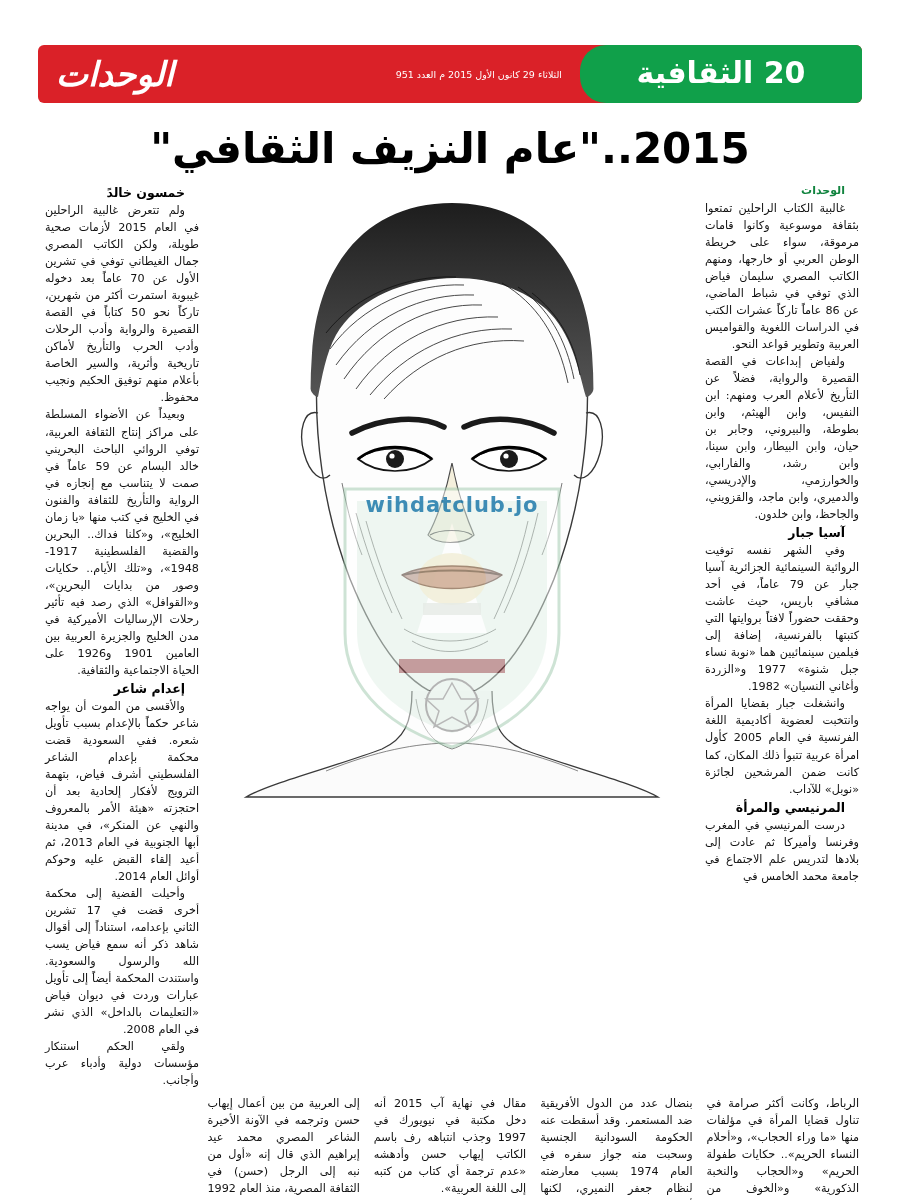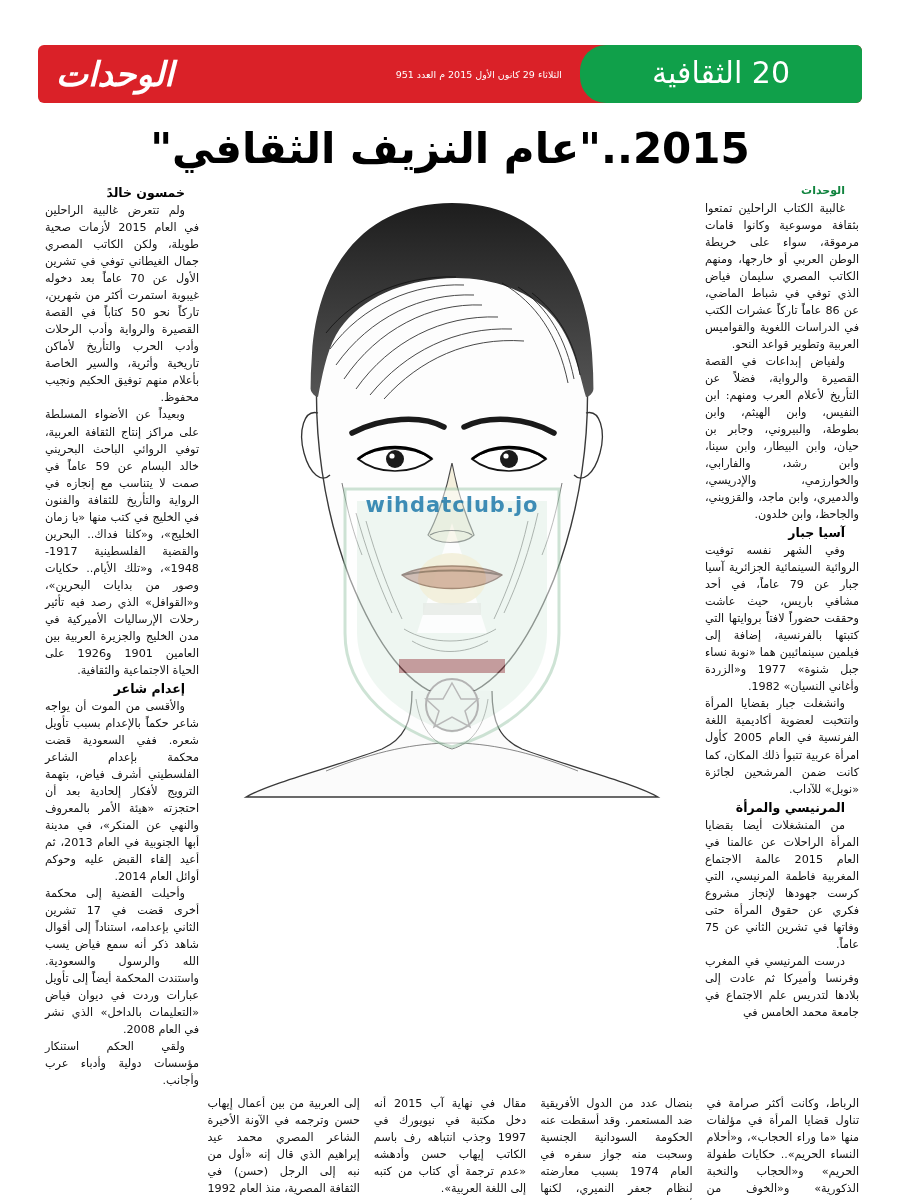--- a/index.html
+++ b/index.html
@@ -37,21 +37,21 @@
     height: 58px;
     background: #10a04a;
     border-radius: 26px 6px 6px 26px;
     display: flex;
     align-items: center;
     justify-content: center;
   }
   .mast-green-text {
     color: #ffffff;
     font-size: 30px;
-    font-weight: normal;
+    font-weight: bold;
     letter-spacing: 0px;
     white-space: nowrap;
     line-height: 1;
     padding-bottom: 3px;
   }
   .mast-brand {
     position: absolute;
     left: 18px;
     top: 50%;
     transform: translateY(-50%);
@@ -203,21 +203,20 @@
   <div class="top-zone">
 
     <div class="col">
       <p class="byline">الوحدات</p>
       <p>غالبية الكتاب الراحلين تمتعوا بثقافة موسوعية وكانوا قامات مرموقة، سواء على خريطة الوطن العربي أو خارجها، ومنهم الكاتب المصري سليمان فياض الذي توفي في شباط الماضي، عن 86 عاماً تاركاً عشرات الكتب في الدراسات اللغوية والقواميس العربية وتطوير قواعد النحو.</p>
       <p>ولفياض إبداعات في القصة القصيرة والرواية، فضلاً عن التأريخ لأعلام العرب ومنهم: ابن النفيس، وابن الهيثم، وابن بطوطة، والبيروني، وجابر بن حيان، وابن البيطار، وابن سينا، وابن رشد، والفارابي، والخوارزمي، والإدريسي، والدميري، وابن ماجد، والقزويني، والجاحظ، وابن خلدون.</p>
       <p class="subhead">آسيا جبار</p>
       <p>وفي الشهر نفسه توفيت الروائية السينمائية الجزائرية آسيا جبار عن 79 عاماً، في أحد مشافي باريس، حيث عاشت وحققت حضوراً لافتاً بروايتها التي كتبتها بالفرنسية، إضافة إلى فيلمين سينمائيين هما «نوبة نساء جبل شنوة» 1977 و«الزردة وأغاني النسيان» 1982.</p>
       <p>وانشغلت جبار بقضايا المرأة وانتخبت لعضوية أكاديمية اللغة الفرنسية في العام 2005 كأول امرأة عربية تتبوأ ذلك المكان، كما كانت ضمن المرشحين لجائزة «نوبل» للآداب.</p>
       <p class="subhead">المرنيسي والمرأة</p>
-      <p>من المنشغلات أيضا بقضايا المرأة الراحلات عن عالمنا في العام 2015 عالمة الاجتماع المغربية فاطمة المرنيسي، التي كرست جهودها لإنجاز مشروع فكري عن حقوق المرأة حتى وفاتها في تشرين الثاني عن 75 عاماً.</p>
       <p>درست المرنيسي في المغرب وفرنسا وأميركا ثم عادت إلى بلادها لتدريس علم الاجتماع في جامعة محمد الخامس في</p>
     </div>
 
     <div class="art-wrap">
       <svg class="art" viewBox="0 0 492 620" preserveAspectRatio="xMidYMin meet">
         <defs>
           <clipPath id="headclip">
             <path d="M246,20 C330,20 380,80 386,170 C392,250 380,330 352,400
                      C326,466 292,516 246,524 C200,516 166,466 140,400
                      C112,330 100,250 106,170 C112,80 162,20 246,20 Z"></path>

